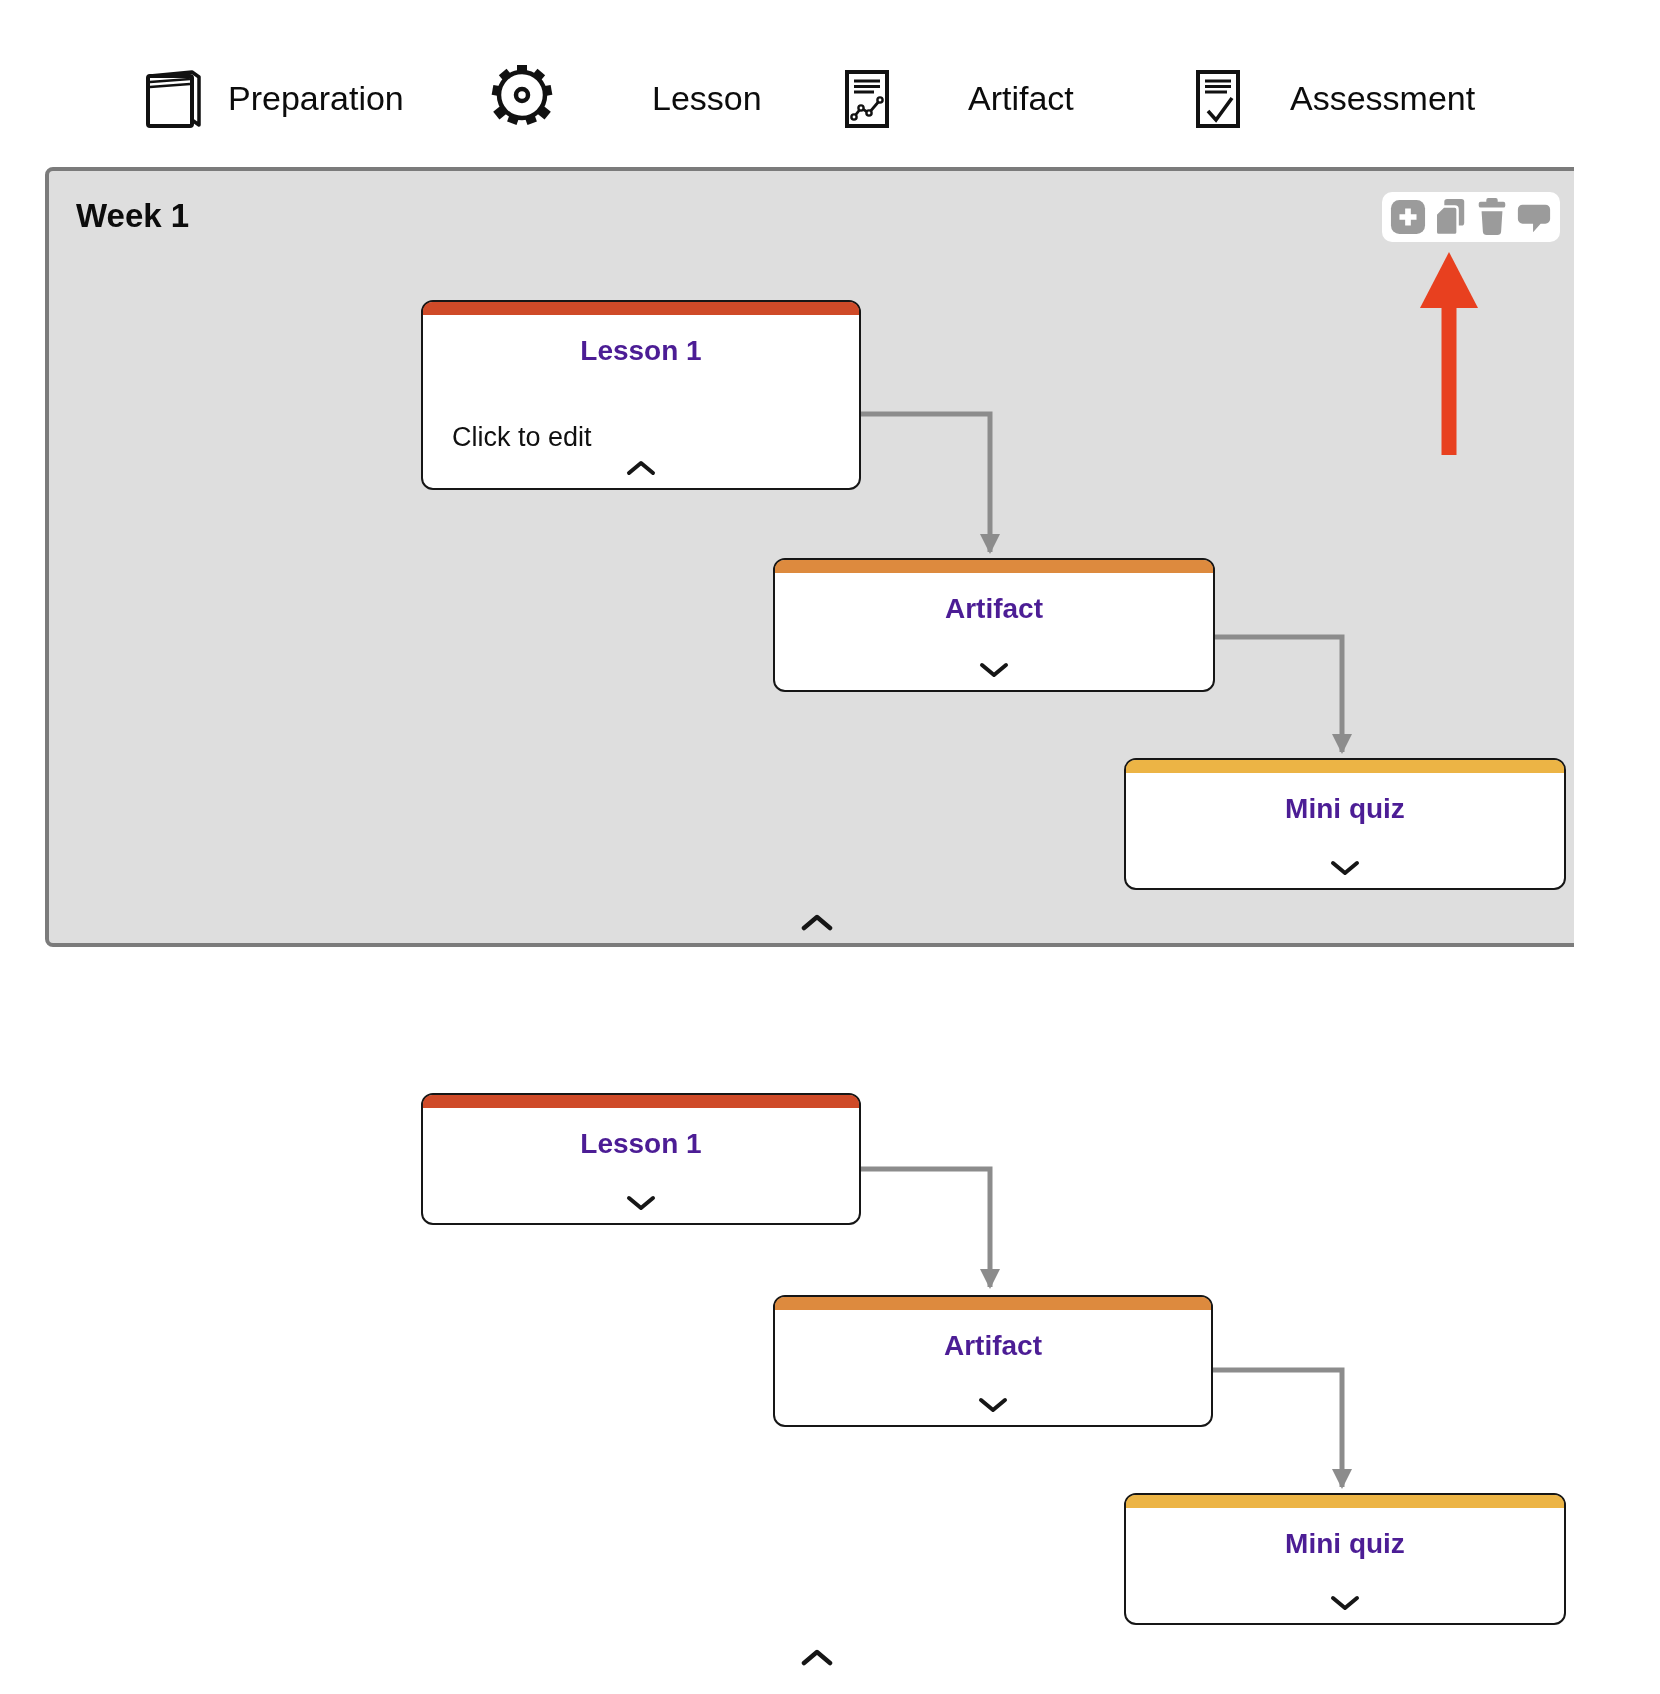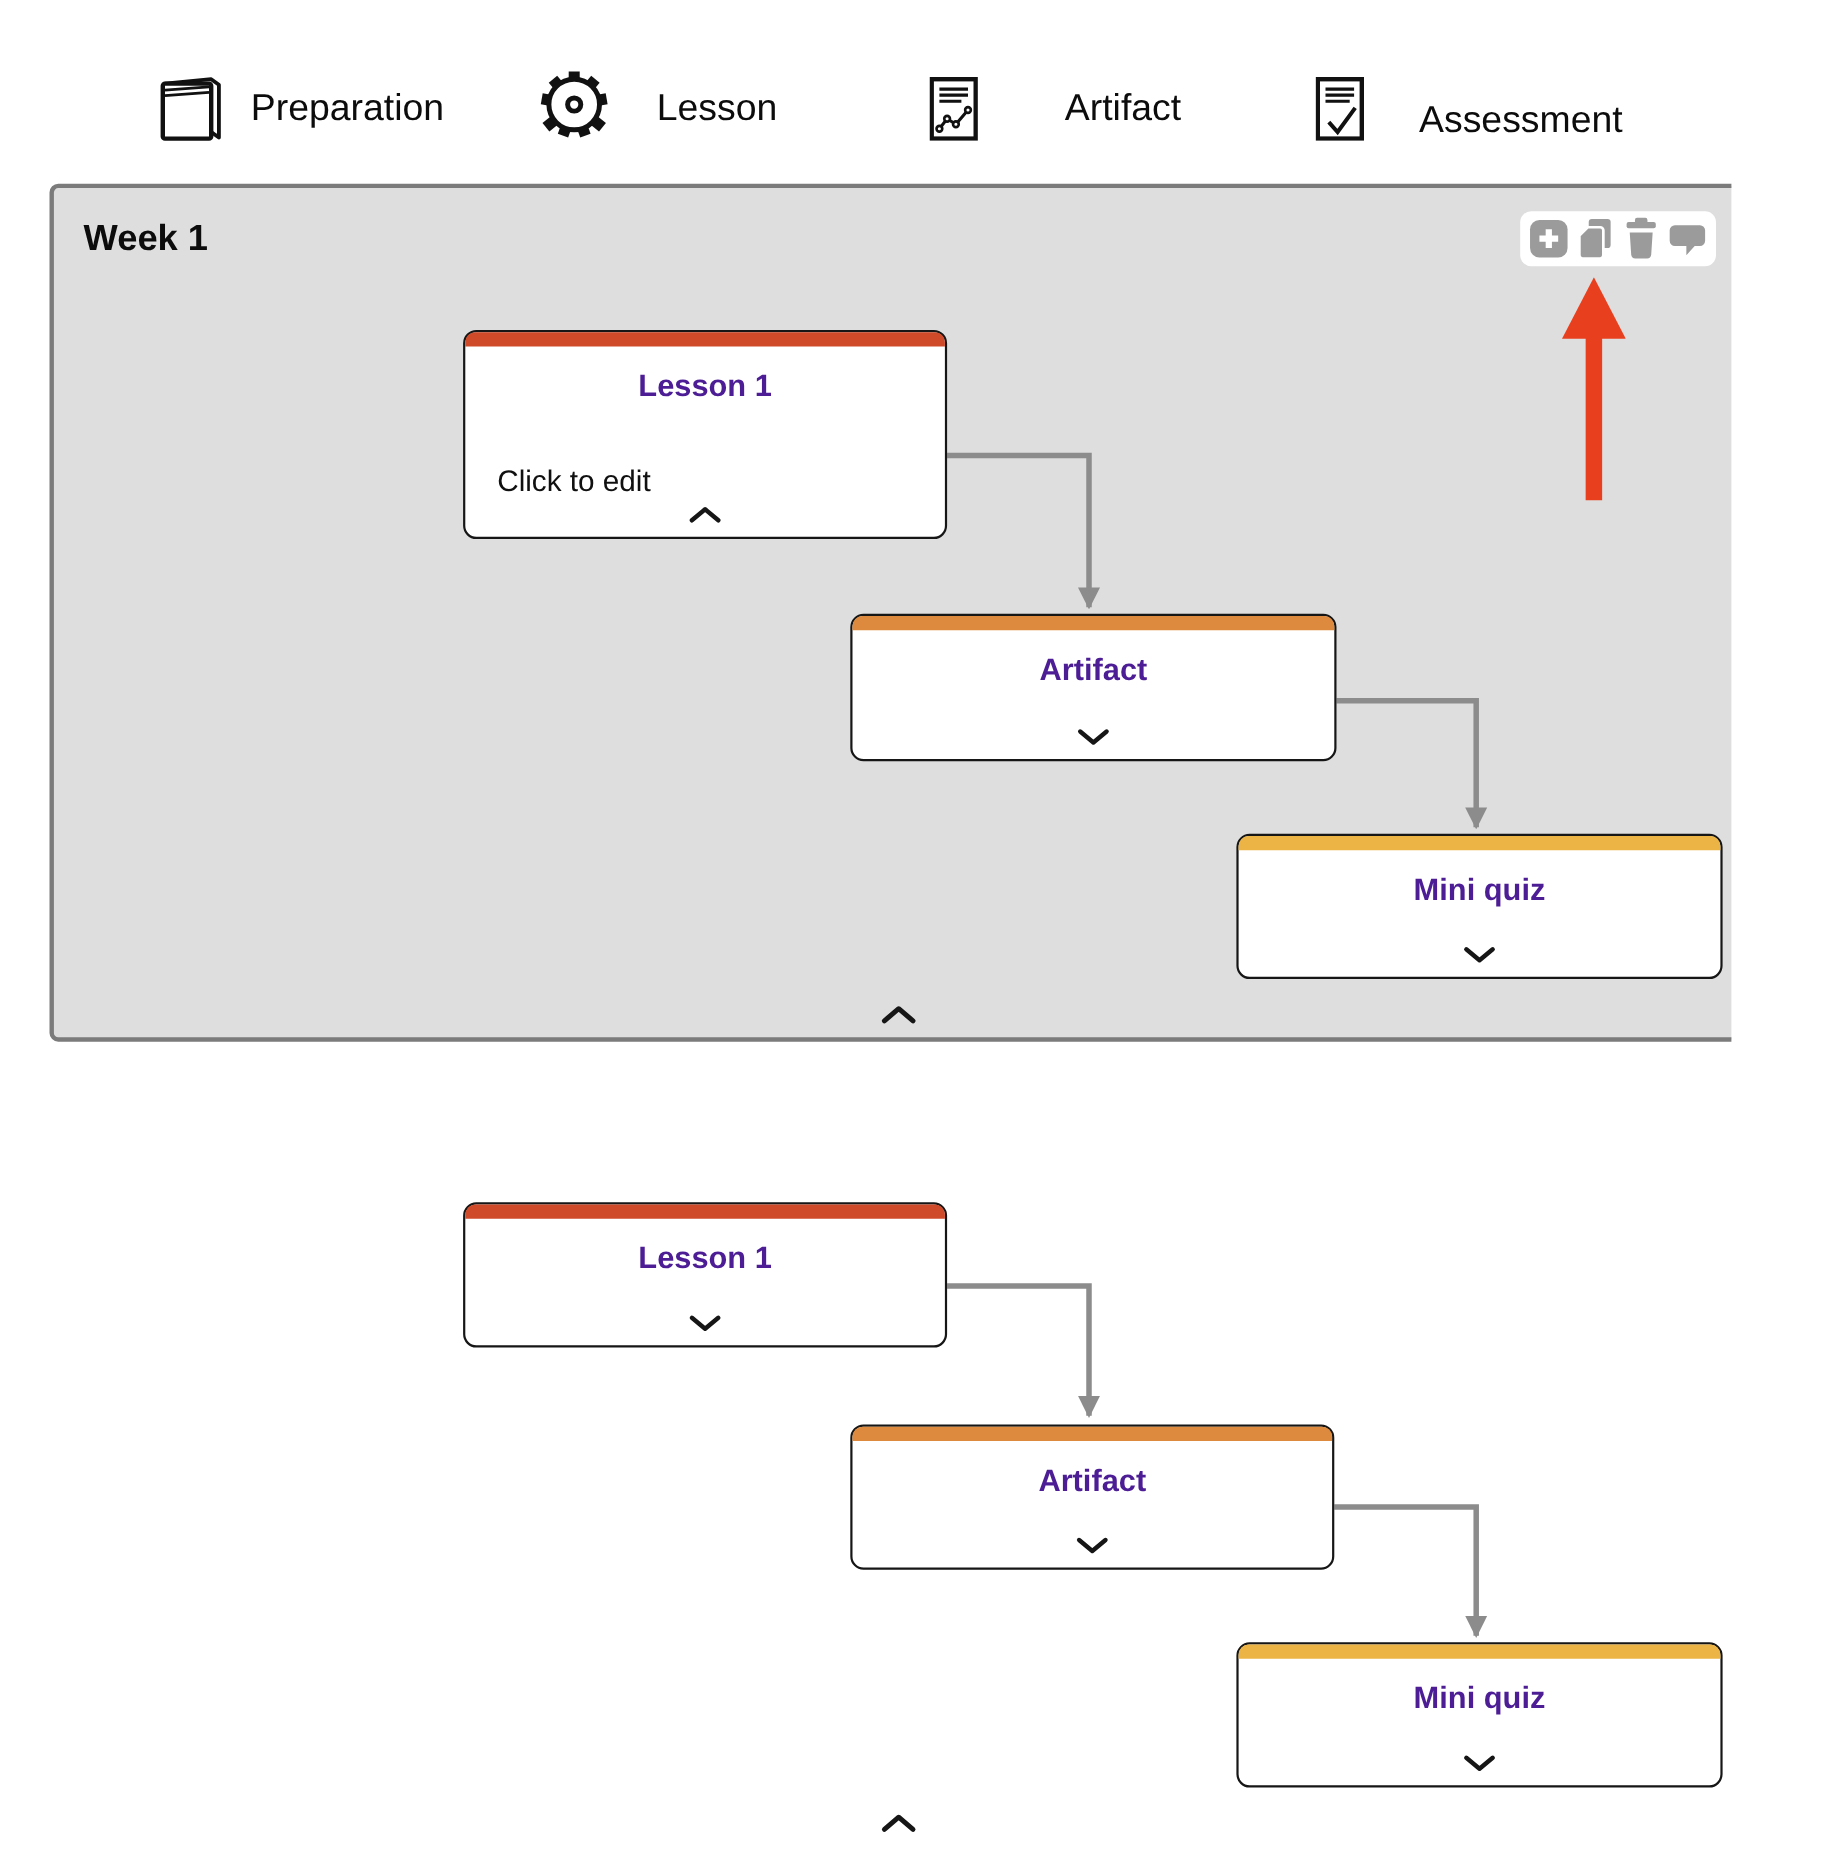--- a/index.html
+++ b/index.html
@@ -70,21 +70,21 @@
           <line x1="35" y1="35" x2="24.8" y2="63.2"></line>
           <line x1="35" y1="35" x2="9.3" y2="55.7"></line>
           <line x1="35" y1="35" x2="5.5" y2="29.8"></line>
           <line x1="35" y1="35" x2="15.7" y2="12"></line>
         </g>
         <circle cx="35" cy="35" r="23" fill="#fff" stroke="#111" stroke-width="4.5"></circle>
         <circle cx="35" cy="35" r="14.5" fill="#fff"></circle>
         <circle cx="35" cy="35" r="6" fill="#fff" stroke="#111" stroke-width="4.5"></circle>
       </svg>
     </span>
-    <span class="legend-label" style="left:597px;top:79px;">Lesson</span>
+    <span class="legend-label" style="left:652px;top:79px;">Lesson</span>
 
     <span class="legend-icon" style="left:845px;top:70px;">
       <svg width="44" height="58" viewBox="0 0 44 58" fill="none">
         <rect x="2" y="2" width="40" height="54" fill="#fff" stroke="#111" stroke-width="4"></rect>
         <path d="M9 11 H35 M9 16.5 H35 M9 22 H29" stroke="#111" stroke-width="2.8"></path>
         <polyline points="9,47 16,38 24,43 35,30" stroke="#111" stroke-width="2.8" fill="none"></polyline>
         <circle cx="9" cy="47" r="2.6" fill="#fff" stroke="#111" stroke-width="2.4"></circle>
         <circle cx="16" cy="38" r="2.6" fill="#fff" stroke="#111" stroke-width="2.4"></circle>
         <circle cx="24" cy="43" r="2.6" fill="#fff" stroke="#111" stroke-width="2.4"></circle>
         <circle cx="35" cy="30" r="2.6" fill="#fff" stroke="#111" stroke-width="2.4"></circle>
@@ -92,21 +92,21 @@
     </span>
     <span class="legend-label" style="left:968px;top:79px;">Artifact</span>
 
     <span class="legend-icon" style="left:1196px;top:70px;">
       <svg width="44" height="58" viewBox="0 0 44 58" fill="none">
         <rect x="2" y="2" width="40" height="54" fill="#fff" stroke="#111" stroke-width="4"></rect>
         <path d="M9 11 H35 M9 16.5 H35 M9 22 H31" stroke="#111" stroke-width="2.8"></path>
         <polyline points="12,41 20,50 36,28" stroke="#111" stroke-width="3.6" fill="none"></polyline>
       </svg>
     </span>
-    <span class="legend-label" style="left:1290px;top:90px;">Assessment</span>
+    <span class="legend-label" style="left:1290px;top:79px;">Assessment</span>
   </header>
 
   <section class="week week--selected" style="left:45px;top:167px;width:1540px;height:780px;">
     <h2 class="week-title">Week 1</h2>
   </section>
 
   <div class="wk-toolbar">
     <button class="tb-btn" title="">
       <span>
         <svg width="36" height="40" viewBox="0 0 38 42">

